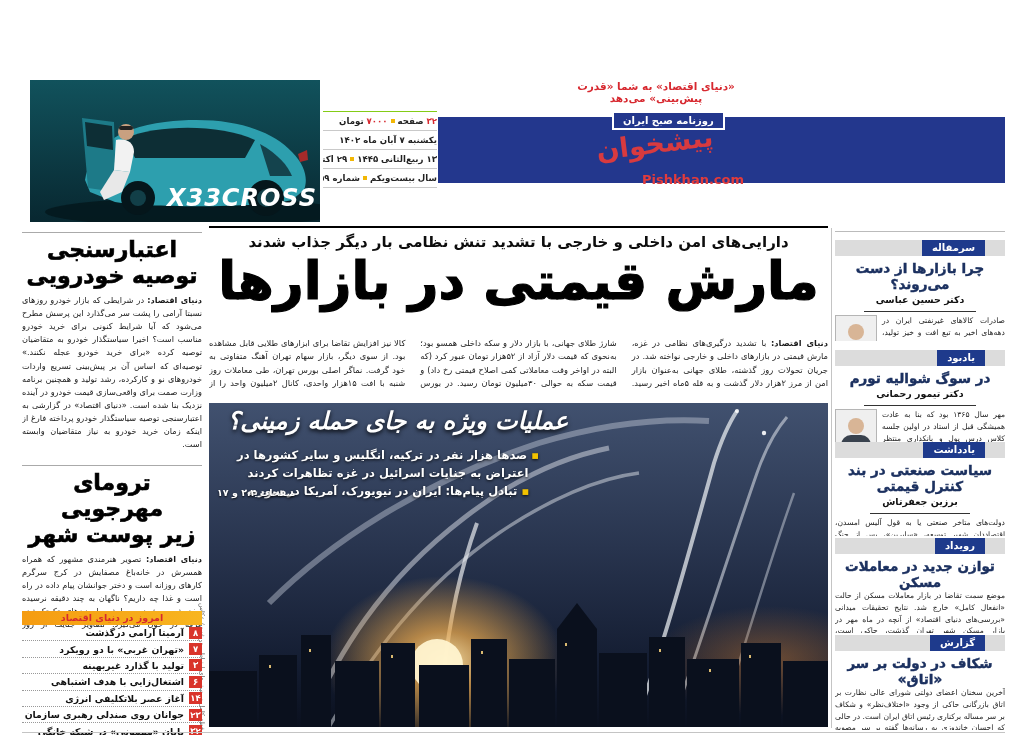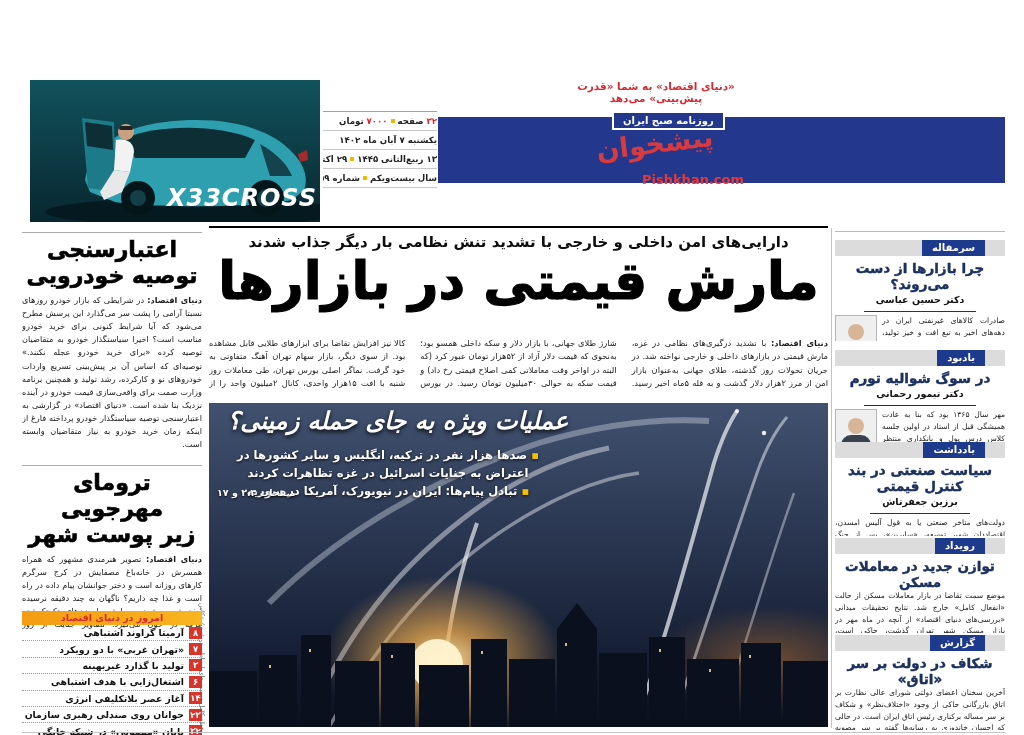--- a/index.html
+++ b/index.html
@@ -252,21 +252,21 @@
       <b>دنیای اقتصاد:</b>
       <span>تصویر هنرمندی مشهور که همراه همسرش در خانه‌باغ مصفایش در کرج سرگرم کارهای روزانه است و دختر جوانشان پیام داده در راه است و غذا چه داریم؟ ناگهان به چند دقیقه نرسیده مخدوش می‌شود و جایش را بدن‌های تکه‌تکه‌شده غرقه در خون می‌گیرد. تصاویر جنایت از روز ۲۲مهرماه ۱۴۰۲ مدام بازنشر می‌شوند. بسیاری از روان‌شناسان بر این باورند، مواجه‌شدن جامعه با قتل داریوش مهرجویی و همسرش ترومای جمعی است. جامعه‌شناسان هشدار می‌دهند؛ تکانه‌های ناشی از ترومای جمعی، انگیزه را از انسان‌ها می‌گیرد و منزوی‌شان می‌کند.</span>
     </div>
 
   </div>
 
   <div class="today">
     <div class="today-bar">امروز در دنیای اقتصاد</div>
     <div class="trow">
       <span class="tnum">۸</span>
-      <span class="tlabel">آرمیتا گراوند اشتباهی</span>
+      <span class="tlabel">آرمیتا آرامی درگذشت</span>
     </div>
     <div class="trow">
       <span class="tnum">۷</span>
       <span class="tlabel">«تهران غربی» با دو رویکرد</span>
     </div>
     <div class="trow">
       <span class="tnum">۳</span>
       <span class="tlabel">تولید با گذارد غیربهینه</span>
     </div>
     <div class="trow">

